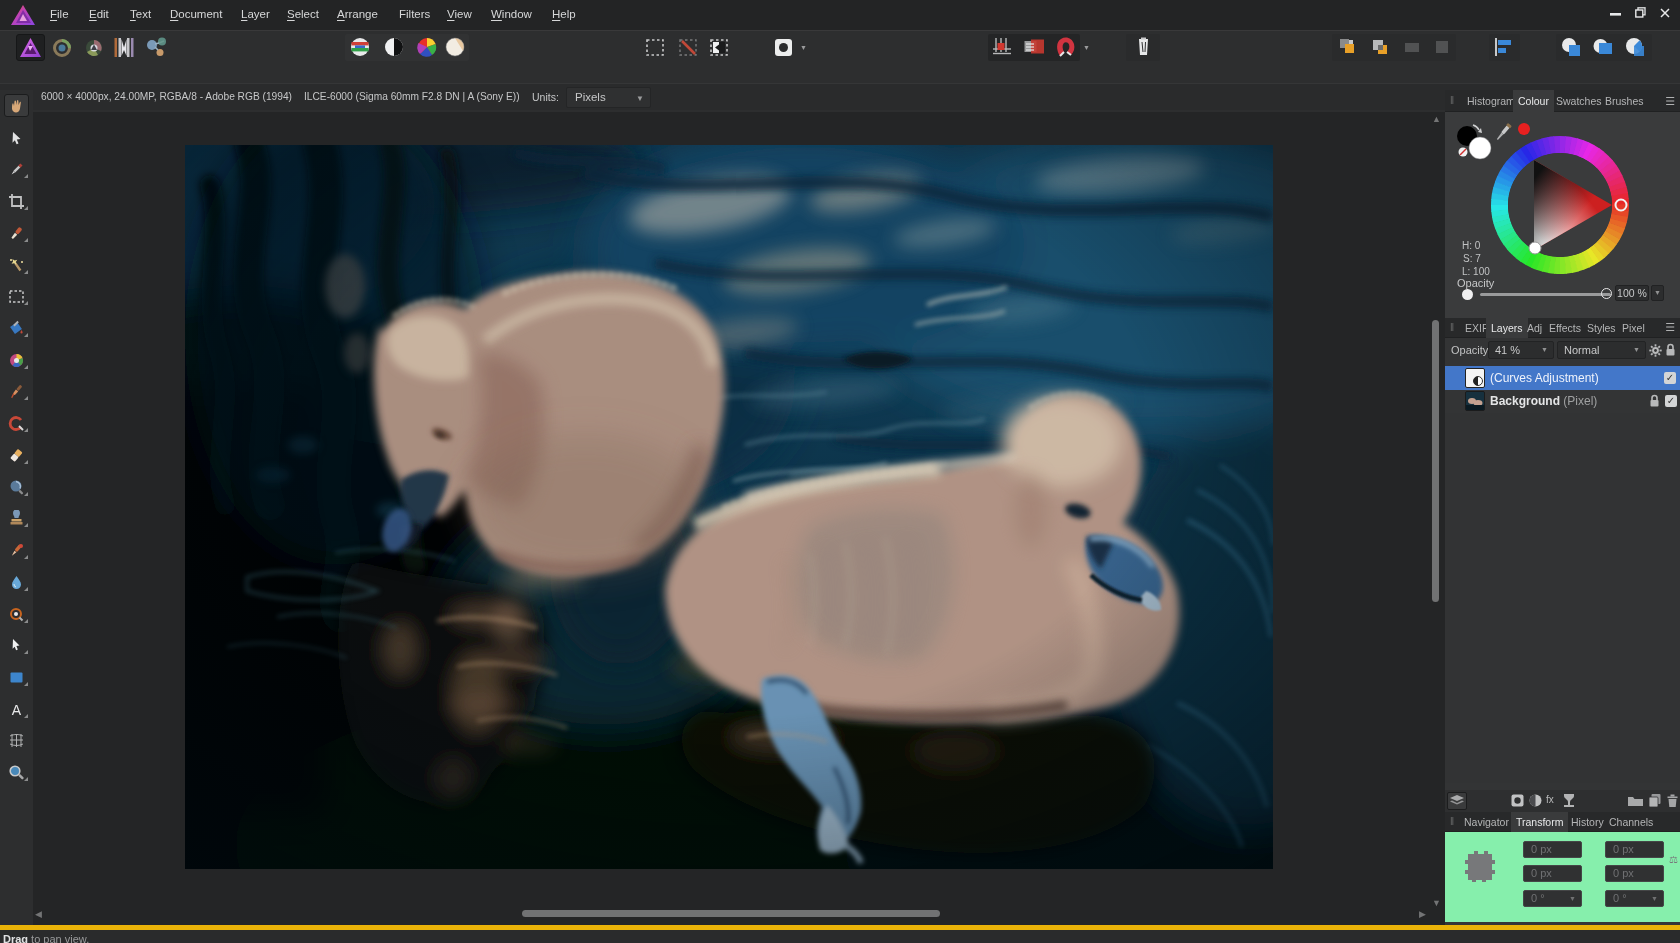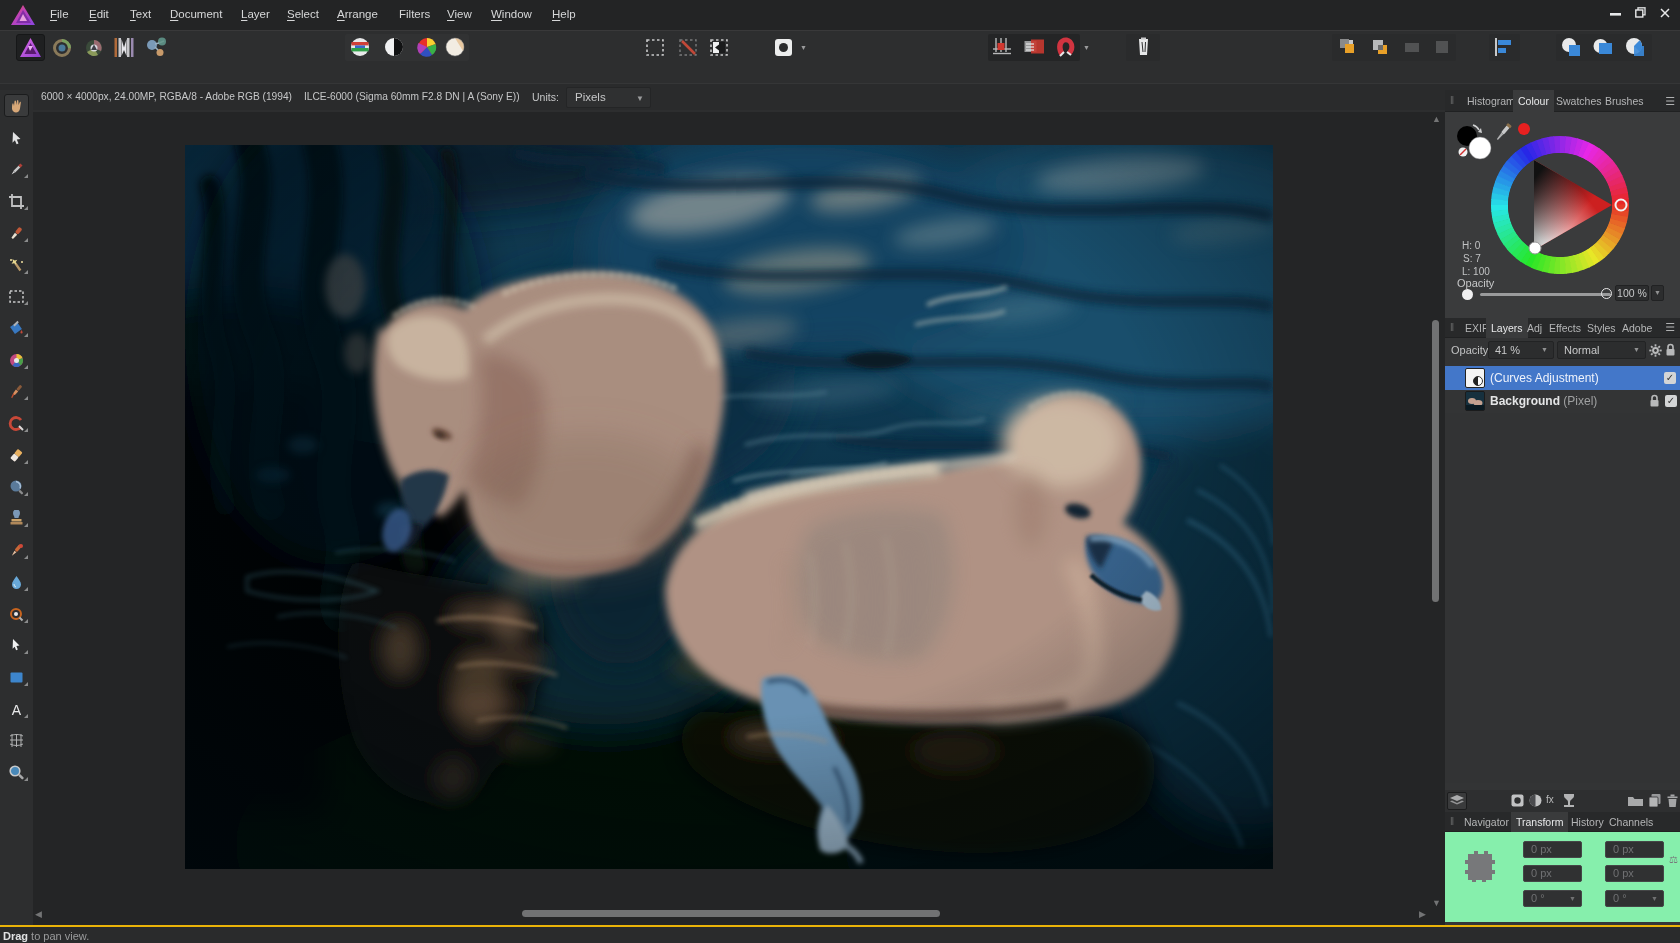--- a/index.html
+++ b/index.html
@@ -37,21 +37,21 @@
 #photo { position:absolute; left:152px; top:33px; width:1088px; height:724px; }
 
 
 #vscroll { position:absolute; left:1429px; top:112px; width:13px; height:800px; }
 #vthumb { position:absolute; left:3px; top:208px; width:7px; height:282px; background:#717273; border-radius:4px; }
 #hscroll { position:absolute; left:33px; top:906px; width:1396px; height:15px; }
 #hthumb { position:absolute; left:489px; top:4px; width:418px; height:7px; background:#717273; border-radius:4px; }
 .sarrow { position:absolute; color:#737475; font-size:9px; }
 
 
-#statusbar { position:absolute; left:0; top:925px; width:1680px; height:18px; background:#2a2b2c; border-top:2px solid #eab308; }
+#statusbar { position:absolute; left:0; top:925px; width:1680px; height:18px; background:#2a2b2c; border-top:5px solid #eab308; }
 #statusbar .t { position:absolute; left:3px; top:3px; font-size:11px; color:#9a9b9c; }
 #statusbar .t b { color:#e0e1e2; }
 
 
 #rpanel { position:absolute; left:1445px; top:90px; width:235px; height:835px; background:#353637; }
 .ptabbar { position:absolute; left:0; width:235px; height:22px; background:#28292a; border-bottom:1px solid #202122; }
 .ptab { position:absolute; top:0; height:22px; line-height:22px; font-size:10.5px; color:#b4b5b6; padding:0 5px; }
 .ptabsel { background:#3a3b3c; color:#e8e9ea; }
 .pmenu { position:absolute; right:5px; top:5px; color:#b0b1b2; font-size:11px; }
 .phandle { position:absolute; left:5px; top:5px; color:#6a6b6c; font-size:10px; }
@@ -762,21 +762,21 @@
       <div class="abs" style="left:206px;top:-1px;width:13px;height:16px;background:#2c2d2e;border:1px solid #212223;border-radius:2px;color:#909192;font-size:7px;line-height:14px;text-align:center">▼</div>
     </div>
 
     <div class="ptabbar" style="top:228px;height:20px">
       <span class="phandle" style="top:4px">‖</span>
       <span class="ptab" style="left:15px;height:20px;line-height:20px">EXIF</span>
       <span class="ptab ptabsel" style="left:41px;height:20px;line-height:20px">Layers</span>
       <span class="ptab" style="left:77px;height:20px;line-height:20px">Adj</span>
       <span class="ptab" style="left:99px;height:20px;line-height:20px">Effects</span>
       <span class="ptab" style="left:137px;height:20px;line-height:20px">Styles</span>
-      <span class="ptab" style="left:172px;height:20px;line-height:20px">Adobe</span>
+      <span class="ptab" style="left:172px;height:20px;line-height:20px">Pixel</span>
       <span class="pmenu" style="top:3px">☰</span>
     </div>
 
     <div class="abs" style="left:0;top:248px;width:235px;height:452px;background:#333435">
 
       <div class="abs" style="left:0;top:3px;width:235px;height:20px">
         <span class="abs" style="left:6px;top:3px;font-size:11px;color:#c2c3c4">Opacity:</span>
         <div class="abs" style="left:43px;top:0px;width:66px;height:18px;background:#2c2d2e;border:1px solid #222324;border-radius:2px;color:#c8c9ca;font-size:11px;line-height:16px;padding-left:6px">41 %<span style="position:absolute;right:5px;top:0;font-size:7px;color:#909192">▼</span></div>
         <div class="abs" style="left:112px;top:0px;width:89px;height:18px;background:#2c2d2e;border:1px solid #222324;border-radius:2px;color:#c8c9ca;font-size:11px;line-height:16px;padding-left:6px">Normal<span style="position:absolute;right:5px;top:0;font-size:7px;color:#909192">▼</span></div>
         <svg class="abs" style="left:204px;top:3px" width="13" height="13" viewBox="0 0 13 13">

